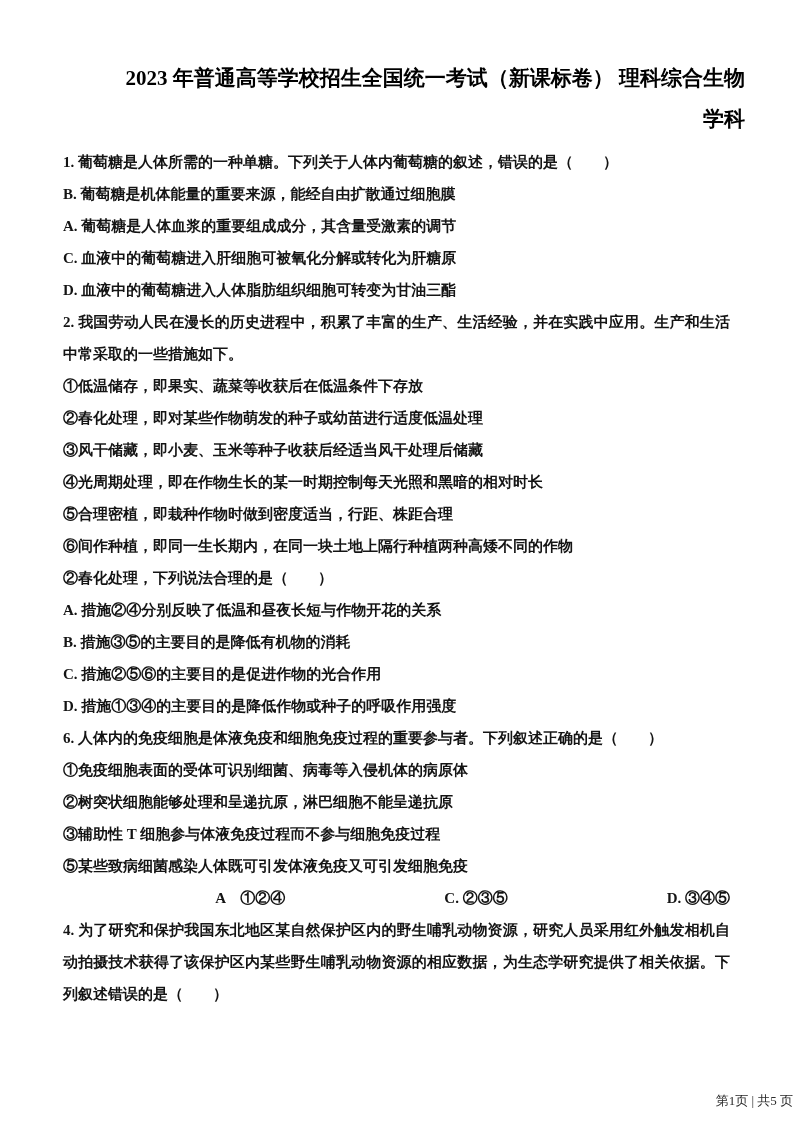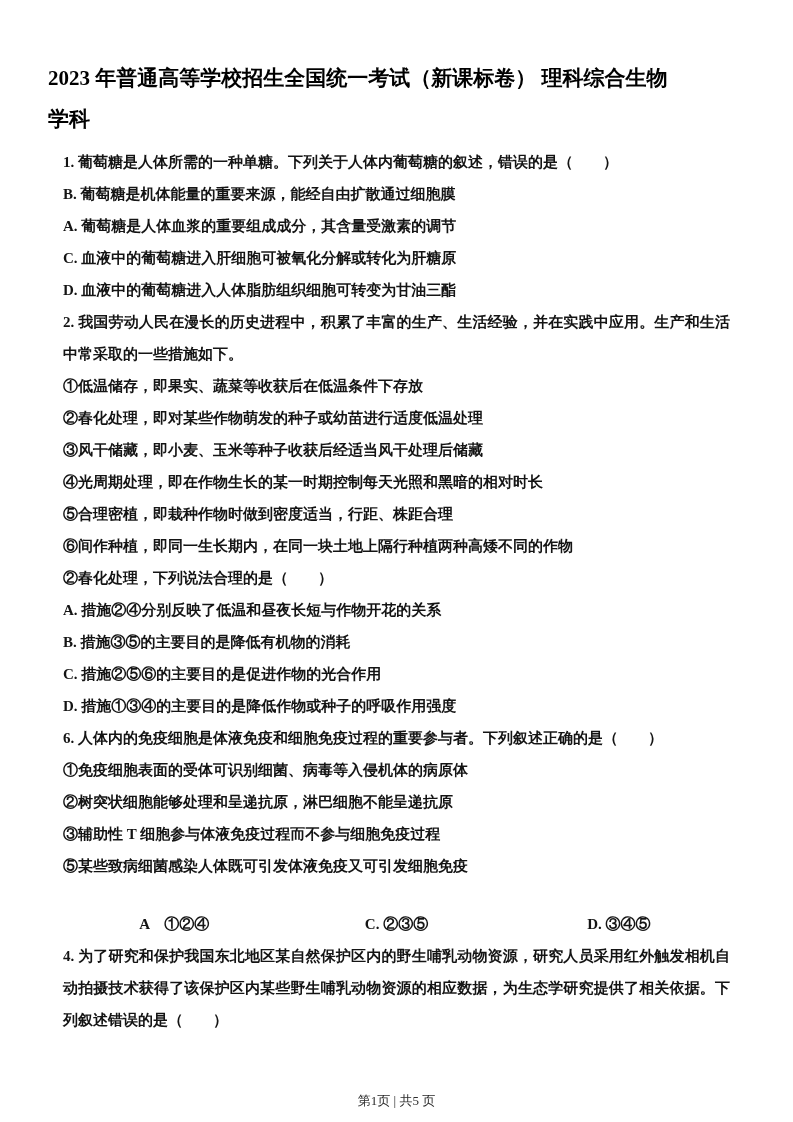--- a/index.html
+++ b/index.html
@@ -15,48 +15,48 @@
     position: relative;
     width: 793px;
     height: 1122px;
     background: #ffffff;
     overflow: hidden;
   }
   .title {
     margin: 58px 48px 0 48px;
     font-size: 21px;
     font-weight: bold;
-    text-align: left;
+    text-align: right;
     line-height: 41px;
     color: #000000;
   }
   .title .tl { display: block; }
   .content {
     margin: 6px 63px 0 63px;
     font-size: 15px;
     font-weight: bold;
   }
   .content p {
     margin: 0;
     line-height: 32px;
     text-align: justify;
     text-justify: inter-ideograph;
   }
   .opt-row {
     display: flex;
     line-height: 32px;
     font-size: 15px;
   }
-  .opt-row .opt { flex: 1; text-align: center; margin-top: 26px; }
+  .opt-row .opt { flex: 1; text-align: right; }
   .footer {
     position: absolute;
     left: 0;
     bottom: 12px;
     width: 100%;
-    text-align: center;
+    text-align: right;
     font-size: 13px;
     color: #2b2b2b;
     line-height: 18px;
   }
 </style>
 </head>
 <body>
 
 <div class="page">
 

